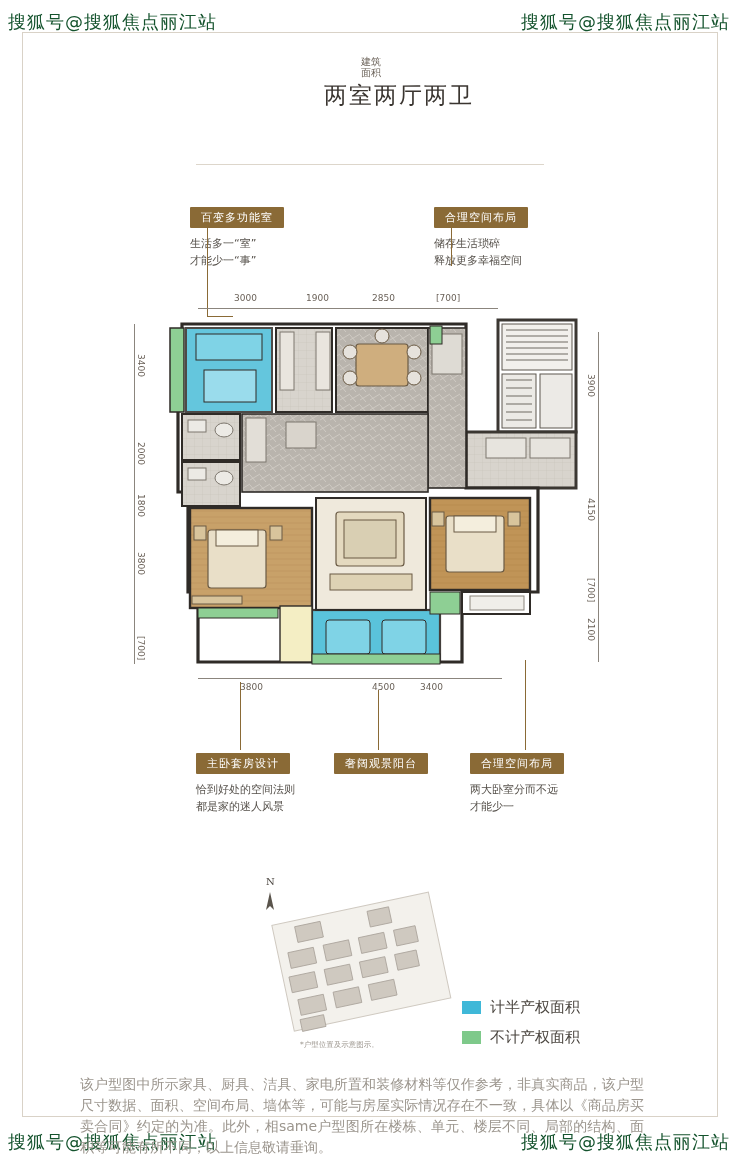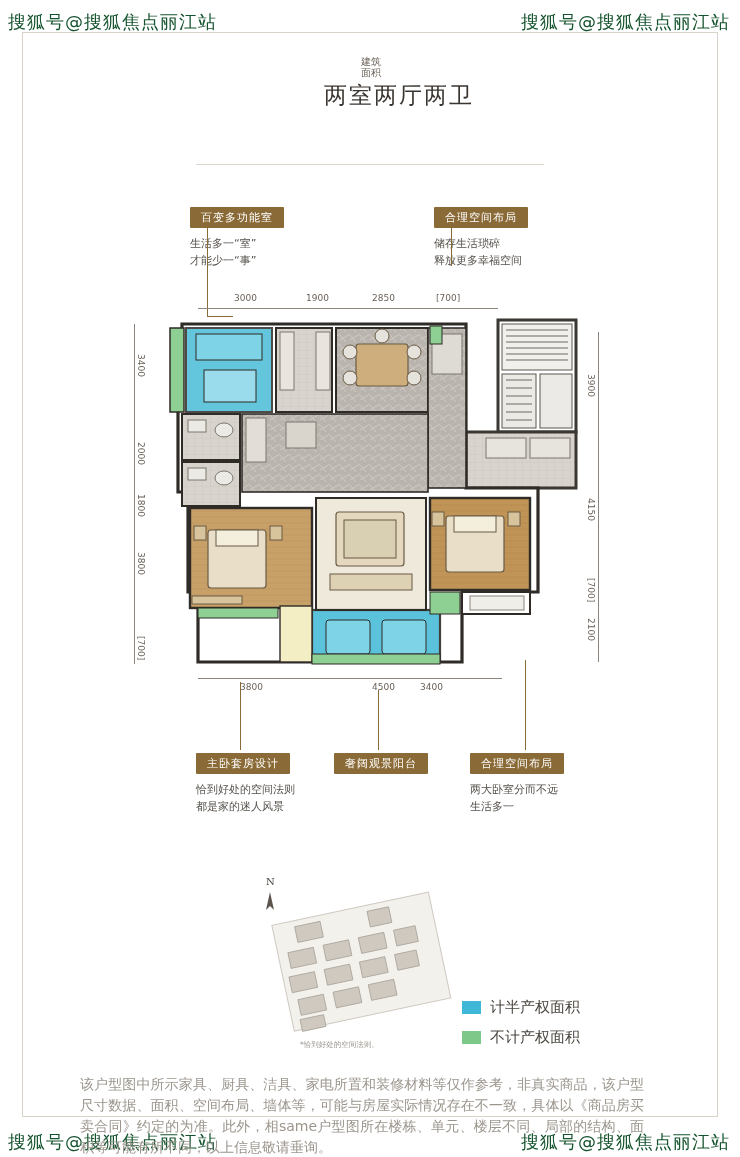--- a/index.html
+++ b/index.html
@@ -284,21 +284,21 @@
 <div class="leader" style="left:378px;top:690px;width:1px;height:60px;"></div>
 <div class="callout" style="left:334px;top:752px;">
   <span class="tag">奢阔观景阳台</span>
 </div>
 
 <div class="leader" style="left:525px;top:660px;width:1px;height:90px;"></div>
 <div class="callout" style="left:470px;top:752px;">
   <span class="tag">合理空间布局</span>
   <div class="lines">
     <div>两大卧室分而不远</div>
-    <div>生活多一</div>
+    <div>才能少一</div>
   </div>
 </div>
 
 <div class="compass-label">N</div>
 <svg style="position:absolute;left:250px;top:880px;width:220px;height:170px;" viewBox="0 0 220 170">
   <g>
     <polygon points="20,12 24,30 20,26 16,30" fill="#5a544c"></polygon>
   </g>
   <g transform="rotate(-12 110 85)">
     <rect x="32" y="28" width="160" height="108" fill="#f3f1ec" stroke="#cfc9c0" stroke-width="1"></rect>
@@ -313,21 +313,21 @@
       <rect x="74" y="82" width="26" height="16"></rect>
       <rect x="110" y="82" width="26" height="16"></rect>
       <rect x="146" y="82" width="22" height="16"></rect>
       <rect x="42" y="106" width="26" height="16"></rect>
       <rect x="78" y="106" width="26" height="16"></rect>
       <rect x="114" y="106" width="26" height="16"></rect>
       <rect x="40" y="126" width="24" height="12"></rect>
     </g>
   </g>
 </svg>
-<div class="sitecap">*恰到好处的空间法则。</div>
+<div class="sitecap">*户型位置及示意图示。</div>
 
 <div class="legend">
   <div class="row">
     <span class="sw" style="background:#3fb8d8;"></span>
     <span>计半产权面积</span>
   </div>
   <div class="row">
     <span class="sw" style="background:#7ec98a;"></span>
     <span>不计产权面积</span>
   </div>

